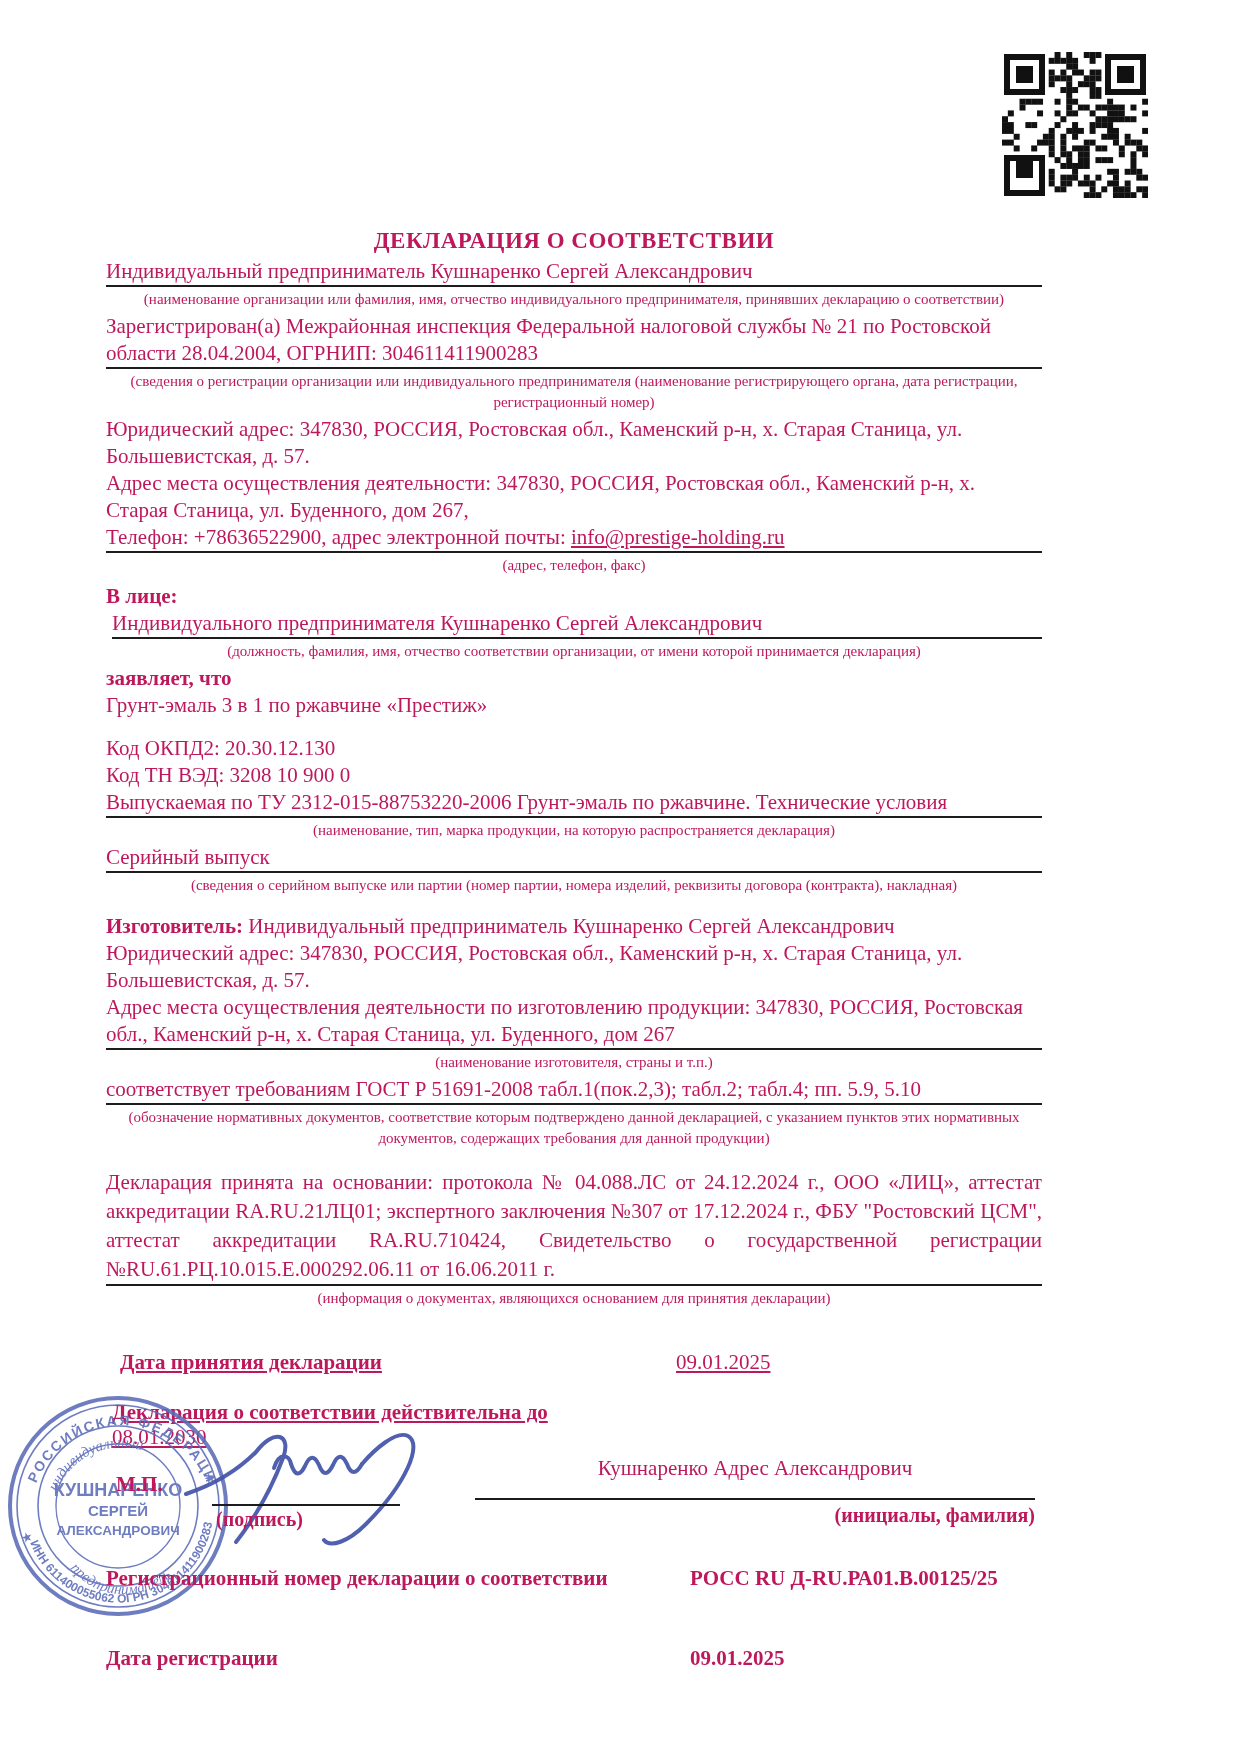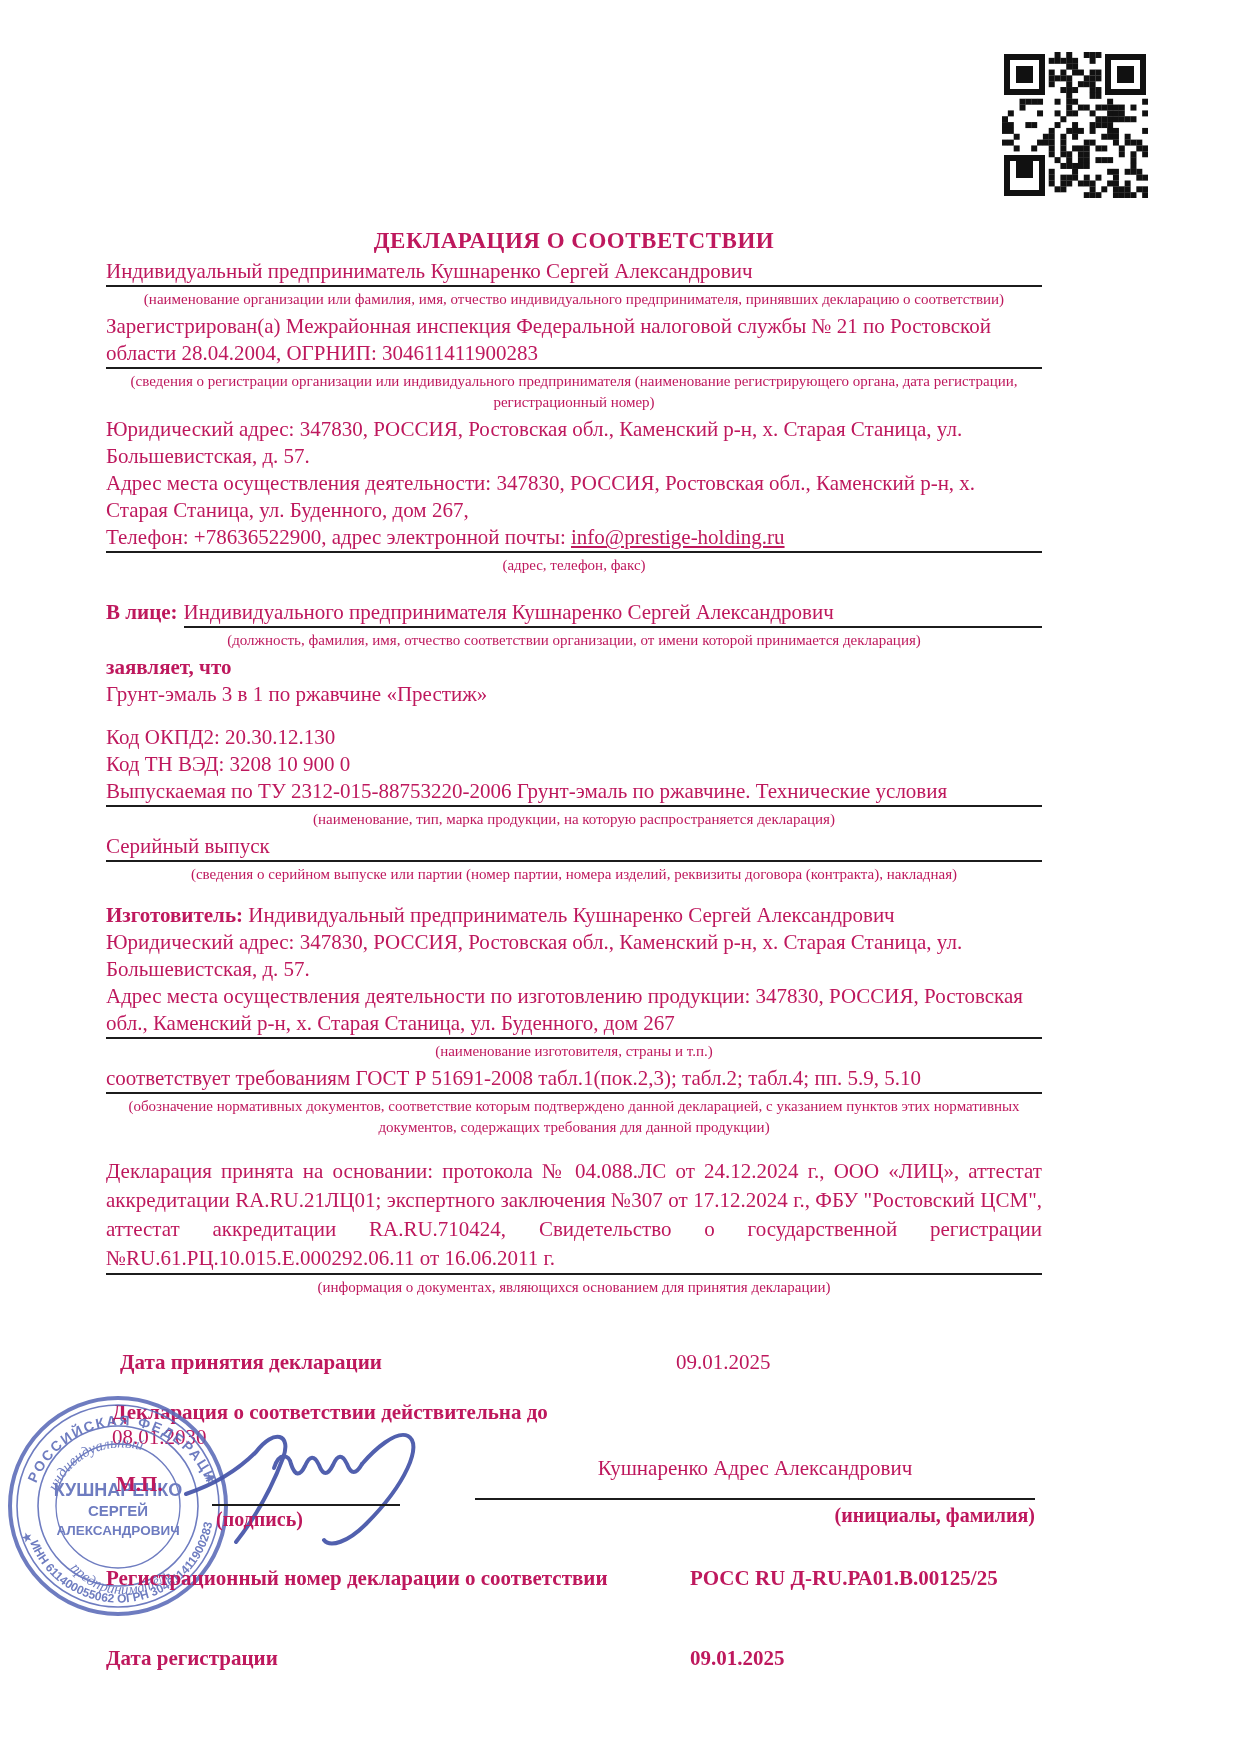--- a/index.html
+++ b/index.html
@@ -19,21 +19,21 @@
   .row-flex{display:flex;}
   .fill-ul{flex:1;border-bottom:2px solid #1c1c1c;margin-left:6px;}
   .email{text-decoration:underline;}
   .gap16{height:16px;} .gap14{height:14px;}
   .just{text-align:justify;}
   
   .abs{position:absolute;}
   .lbl{font-weight:bold;font-size:21px;}
   .val{font-size:21px;}
   .valb{font-weight:bold;font-size:21px;}
-  .date-row{display:flex;width:930px;}
+  .date-row{display:flex;width:930px;text-decoration:underline;}
   .date-row .lbl{width:556px;}
   .reg-row{display:flex;width:934px;}
   .reg-row .lbl{width:584px;}
   .hline{border-top:2px solid #1c1c1c;height:0;}
   .sig-cap{font-weight:bold;font-size:20px;}
   
   .stamp{position:absolute;left:4px;top:1390px;width:228px;height:232px;opacity:.88;}
   .stamp text{fill:#5b6bb8;}
   .signature{position:absolute;left:178px;top:1412px;width:300px;height:150px;}
 </style>
@@ -261,21 +261,21 @@
     <div class="cap">(наименование организации или фамилия, имя, отчество индивидуального предпринимателя, принявших декларацию о соответствии)</div>
 
     <div class="main ul">Зарегистрирован(а) Межрайонная инспекция Федеральной налоговой службы № 21 по Ростовской области 28.04.2004, ОГРНИП: 304611411900283</div>
     <div class="cap">(сведения о регистрации организации или индивидуального предпринимателя (наименование регистрирующего органа, дата регистрации, регистрационный номер)</div>
 
     <div class="main">Юридический адрес: 347830, РОССИЯ, Ростовская обл., Каменский р-н, х. Старая Станица, ул. Большевистская, д. 57.</div>
     <div class="main">Адрес места осуществления деятельности: 347830, РОССИЯ, Ростовская обл., Каменский р-н, х. Старая Станица, ул. Буденного, дом 267,</div>
     <div class="main ul"><span>Телефон: +78636522900, адрес электронной почты: </span><span class="email">info@prestige-holding.ru</span></div>
     <div class="cap">(адрес, телефон, факс)</div>
 
-    <div class="main row-flex" style="margin-top:20px;">
+    <div class="main row-flex" style="margin-top:4px;flex-direction:column;">
       <span class="bold">В лице:</span>
       <span class="fill-ul">Индивидуального предпринимателя Кушнаренко Сергей Александрович</span>
     </div>
     <div class="cap">(должность, фамилия, имя, отчество соответствии организации, от имени которой принимается декларация)</div>
 
     <div class="main bold">заявляет, что</div>
     <div class="main">Грунт-эмаль 3 в 1 по ржавчине «Престиж»</div>
 
     <div class="gap16"></div>
 

